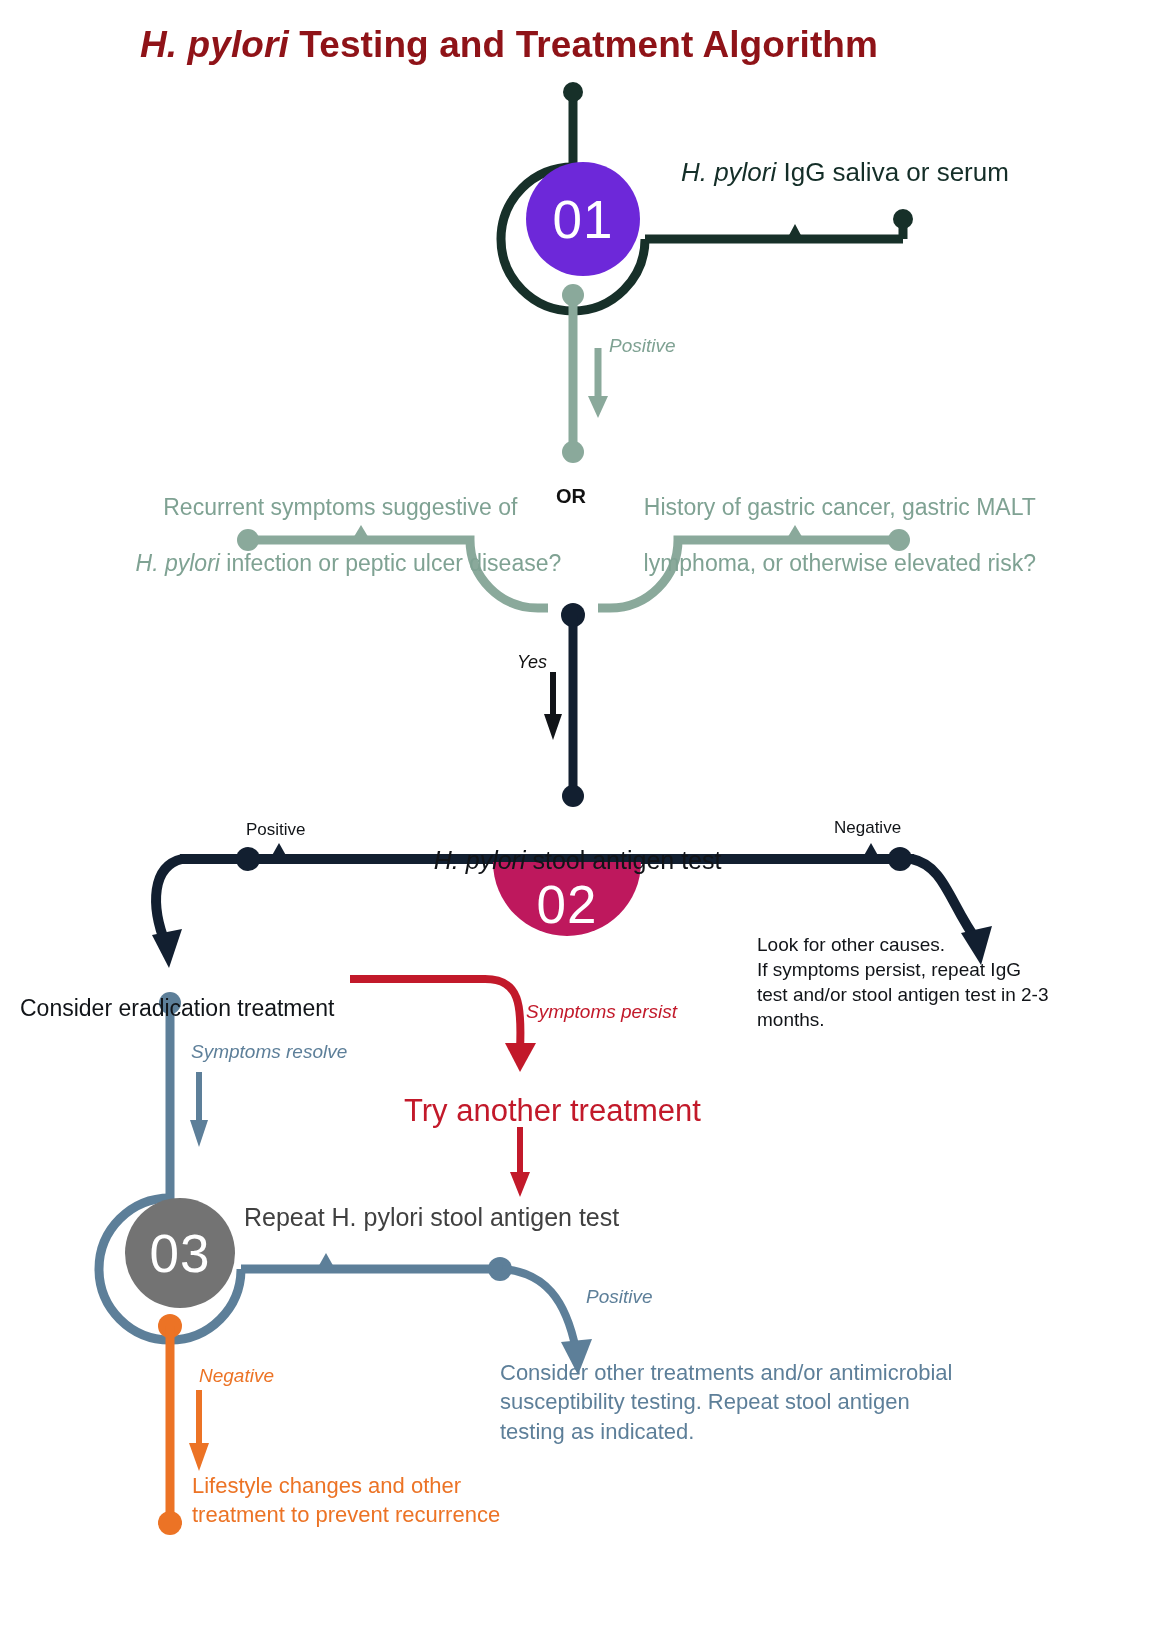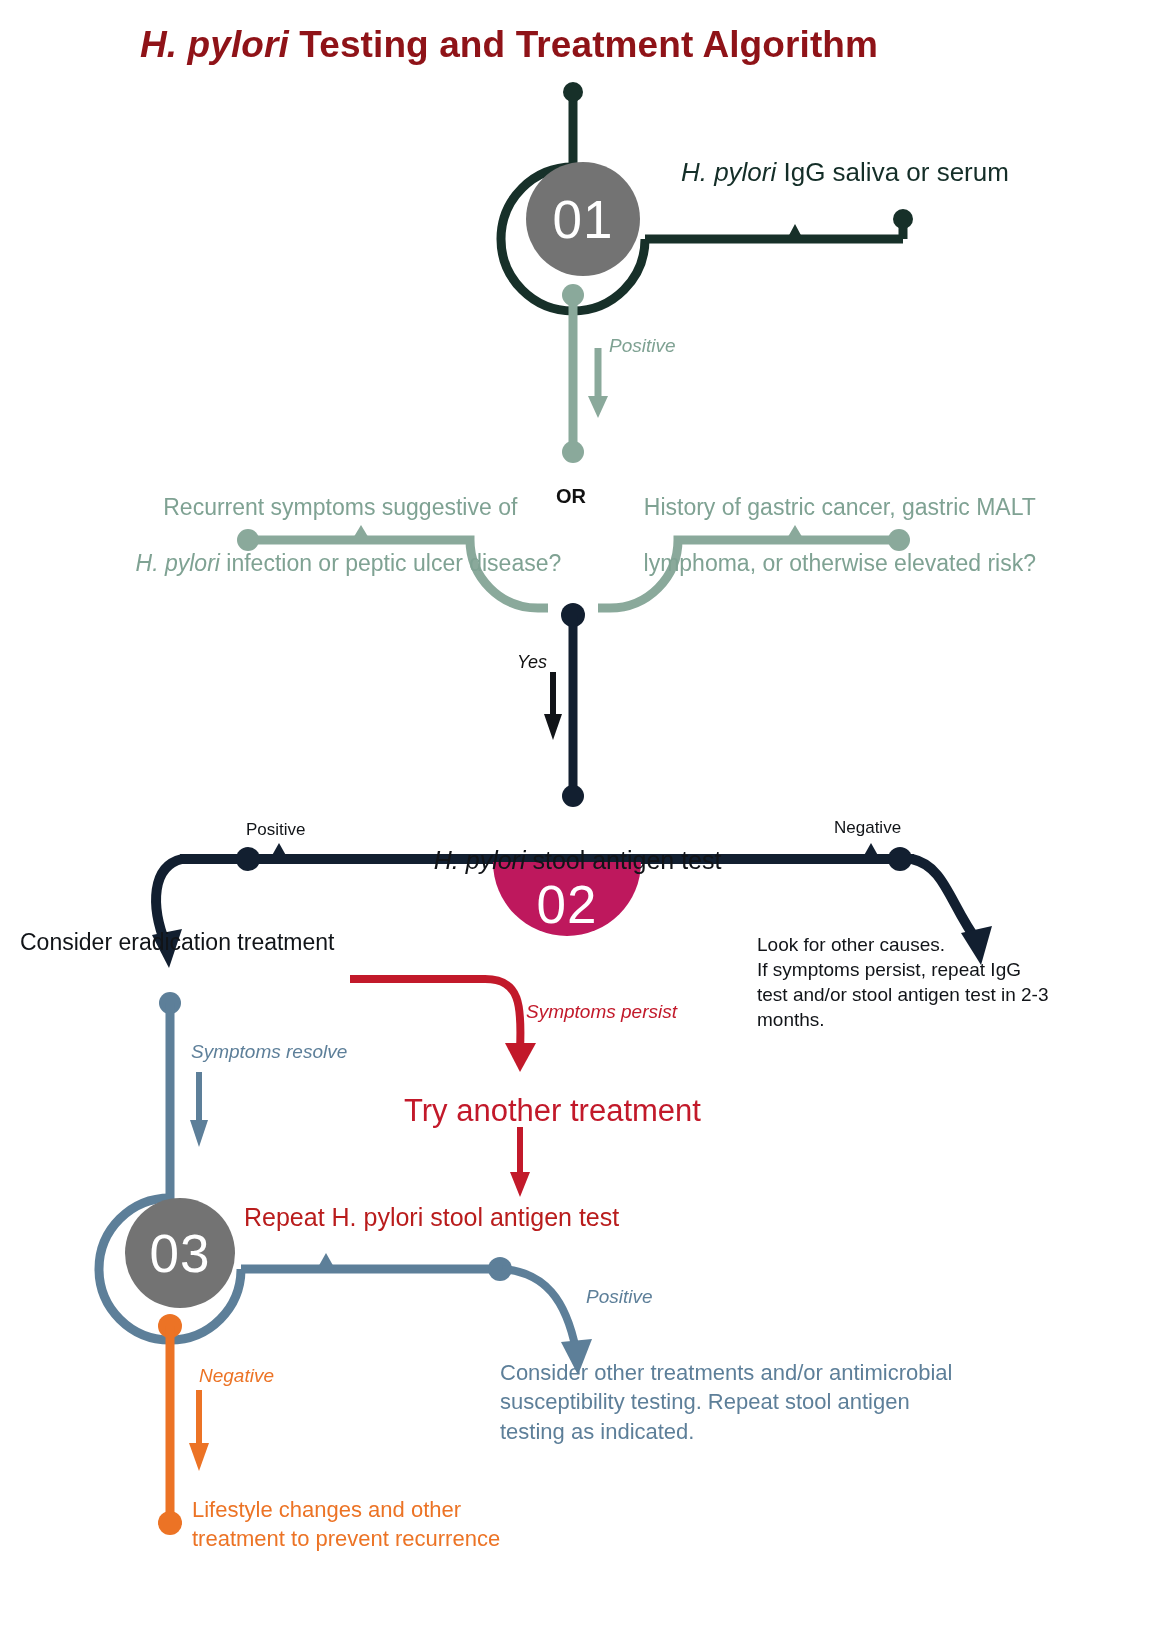--- a/index.html
+++ b/index.html
@@ -53,21 +53,21 @@
     justify-content: center;
     color: #ffffff;
     font-size: 53px;
     font-weight: 400;
     letter-spacing: 1px;
   }
   .badge-01 {
     left: 526px; top: 162px;
     width: 114px; height: 114px;
     border-radius: 50%;
-    background: #737373;
+    background: #6d28d9;
   }
   .badge-02 {
     left: 493px; top: 862px;
     width: 148px; height: 74px;
     border-radius: 0 0 74px 74px;
     background: #be185d;
     align-items: flex-start;
     padding-top: 6px;
     box-sizing: border-box;
   }
@@ -137,21 +137,21 @@
     font-size: 17px;
     color: #111418;
   }
   .t-neg2 {
     left: 834px; top: 818px;
     font-size: 17px;
     color: #111418;
   }
 
   .t-consider-erad {
-    left: 20px; top: 928px;
+    left: 20px; top: 994px;
     font-size: 23px;
     color: #111418;
   }
 
   .t-look-other {
     left: 757px; top: 932px;
     width: 340px;
     font-size: 19px;
     color: #111418;
     line-height: 1.32;
@@ -173,21 +173,21 @@
 
   .t-try-another {
     left: 404px; top: 1092px;
     font-size: 31px;
     color: #c2192a;
   }
 
   .t-repeat {
     left: 244px; top: 1202px;
     font-size: 25px;
-    color: #b91c1c;
+    color: #404040;
   }
 
   .t-positive3 {
     left: 586px; top: 1285px;
     font-size: 19px;
     font-style: italic;
     color: #5d7f99;
   }
 
   .t-negative3 {
@@ -348,16 +348,16 @@
   <div class="lbl t-repeat">Repeat H. pylori stool antigen test</div>
 
   <div class="lbl t-positive3">Positive</div>
 
   <div class="lbl t-negative3">Negative</div>
 
   <div class="lbl t-consider-other" style="white-space: pre-line;">Consider other treatments and/or antimicrobial
 susceptibility testing. Repeat stool antigen
 testing as indicated.</div>
 
-  <div class="lbl t-lifestyle" style="white-space: pre-line; margin-top: 24px;">Lifestyle changes and other
+  <div class="lbl t-lifestyle" style="white-space: pre-line;">Lifestyle changes and other
 treatment to prevent recurrence</div>
 
 </div>
 
 </body></html>

